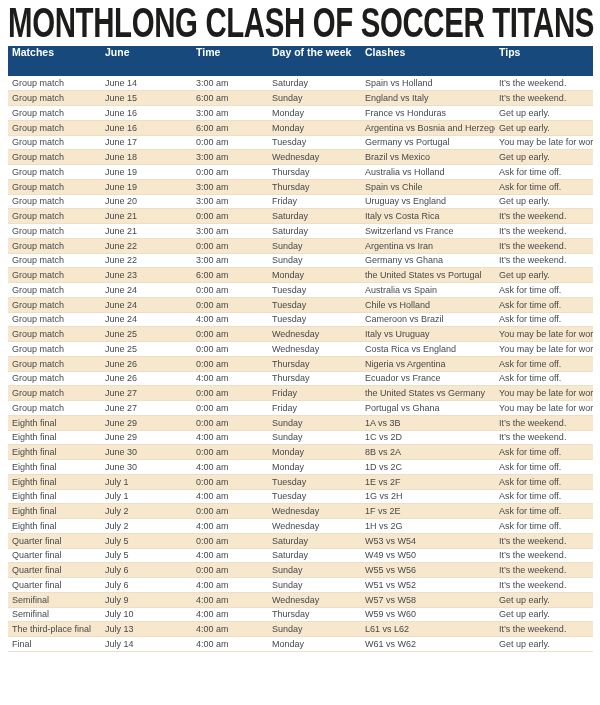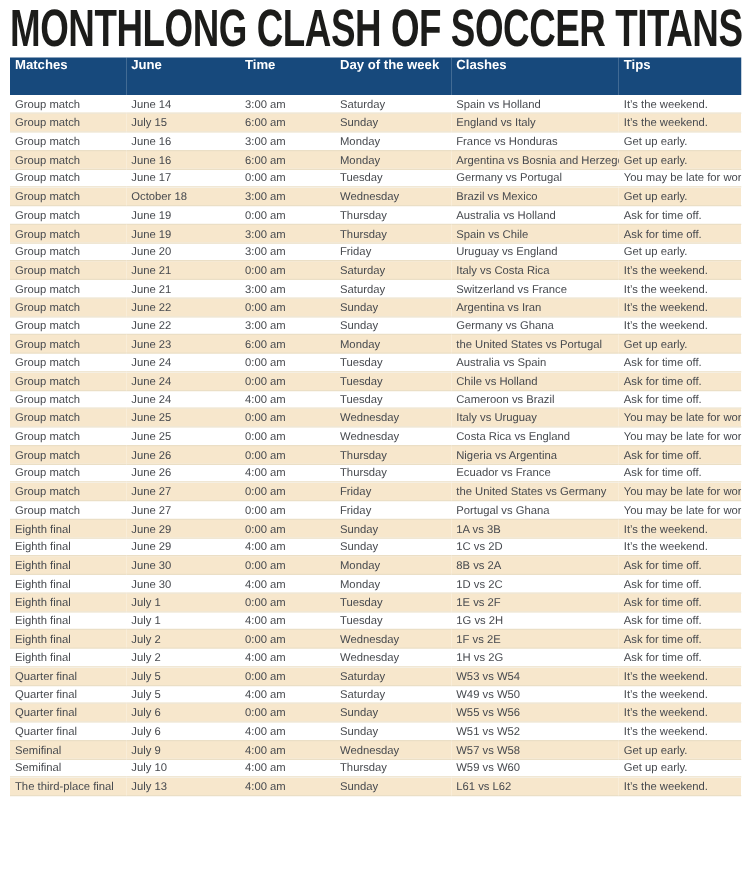--- a/index.html
+++ b/index.html
@@ -90,21 +90,21 @@
         <tr>
           <td>Group match</td>
           <td>June 14</td>
           <td>3:00 am</td>
           <td>Saturday</td>
           <td>Spain vs Holland</td>
           <td>It’s the weekend.</td>
         </tr>
         <tr>
           <td>Group match</td>
-          <td>July 15</td>
+          <td>June 15</td>
           <td>6:00 am</td>
           <td>Sunday</td>
           <td>England vs Italy</td>
           <td>It’s the weekend.</td>
         </tr>
         <tr>
           <td>Group match</td>
           <td>June 16</td>
           <td>3:00 am</td>
           <td>Monday</td>
@@ -122,21 +122,21 @@
         <tr>
           <td>Group match</td>
           <td>June 17</td>
           <td>0:00 am</td>
           <td>Tuesday</td>
           <td>Germany vs Portugal</td>
           <td>You may be late for work.</td>
         </tr>
         <tr>
           <td>Group match</td>
-          <td>October 18</td>
+          <td>June 18</td>
           <td>3:00 am</td>
           <td>Wednesday</td>
           <td>Brazil vs Mexico</td>
           <td>Get up early.</td>
         </tr>
         <tr>
           <td>Group match</td>
           <td>June 19</td>
           <td>0:00 am</td>
           <td>Thursday</td>
@@ -383,16 +383,24 @@
           <td>W59 vs W60</td>
           <td>Get up early.</td>
         </tr>
         <tr>
           <td>The third-place final</td>
           <td>July 13</td>
           <td>4:00 am</td>
           <td>Sunday</td>
           <td>L61 vs L62</td>
           <td>It’s the weekend.</td>
+        </tr>
+        <tr>
+          <td>Final</td>
+          <td>July 14</td>
+          <td>4:00 am</td>
+          <td>Monday</td>
+          <td>W61 vs W62</td>
+          <td>Get up early.</td>
         </tr>
       </tbody>
   </table>
 </div>
 
 </body></html>

